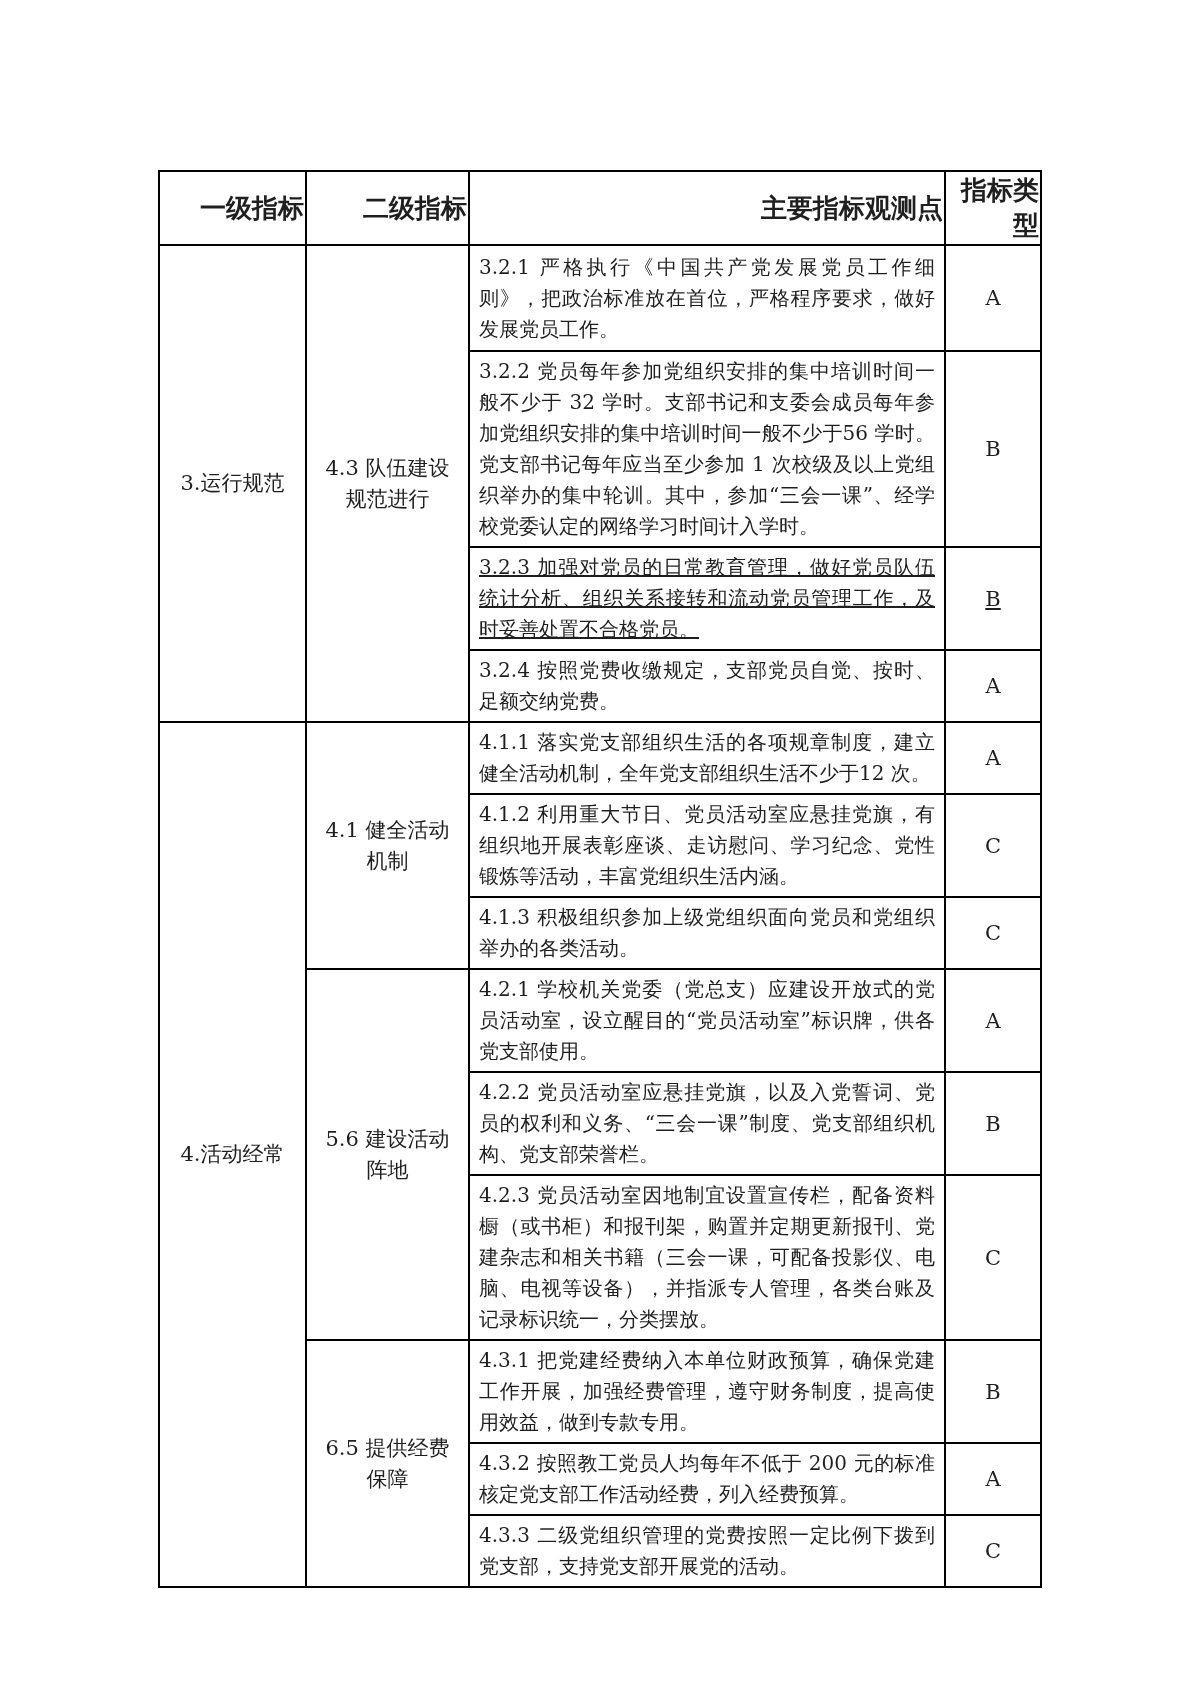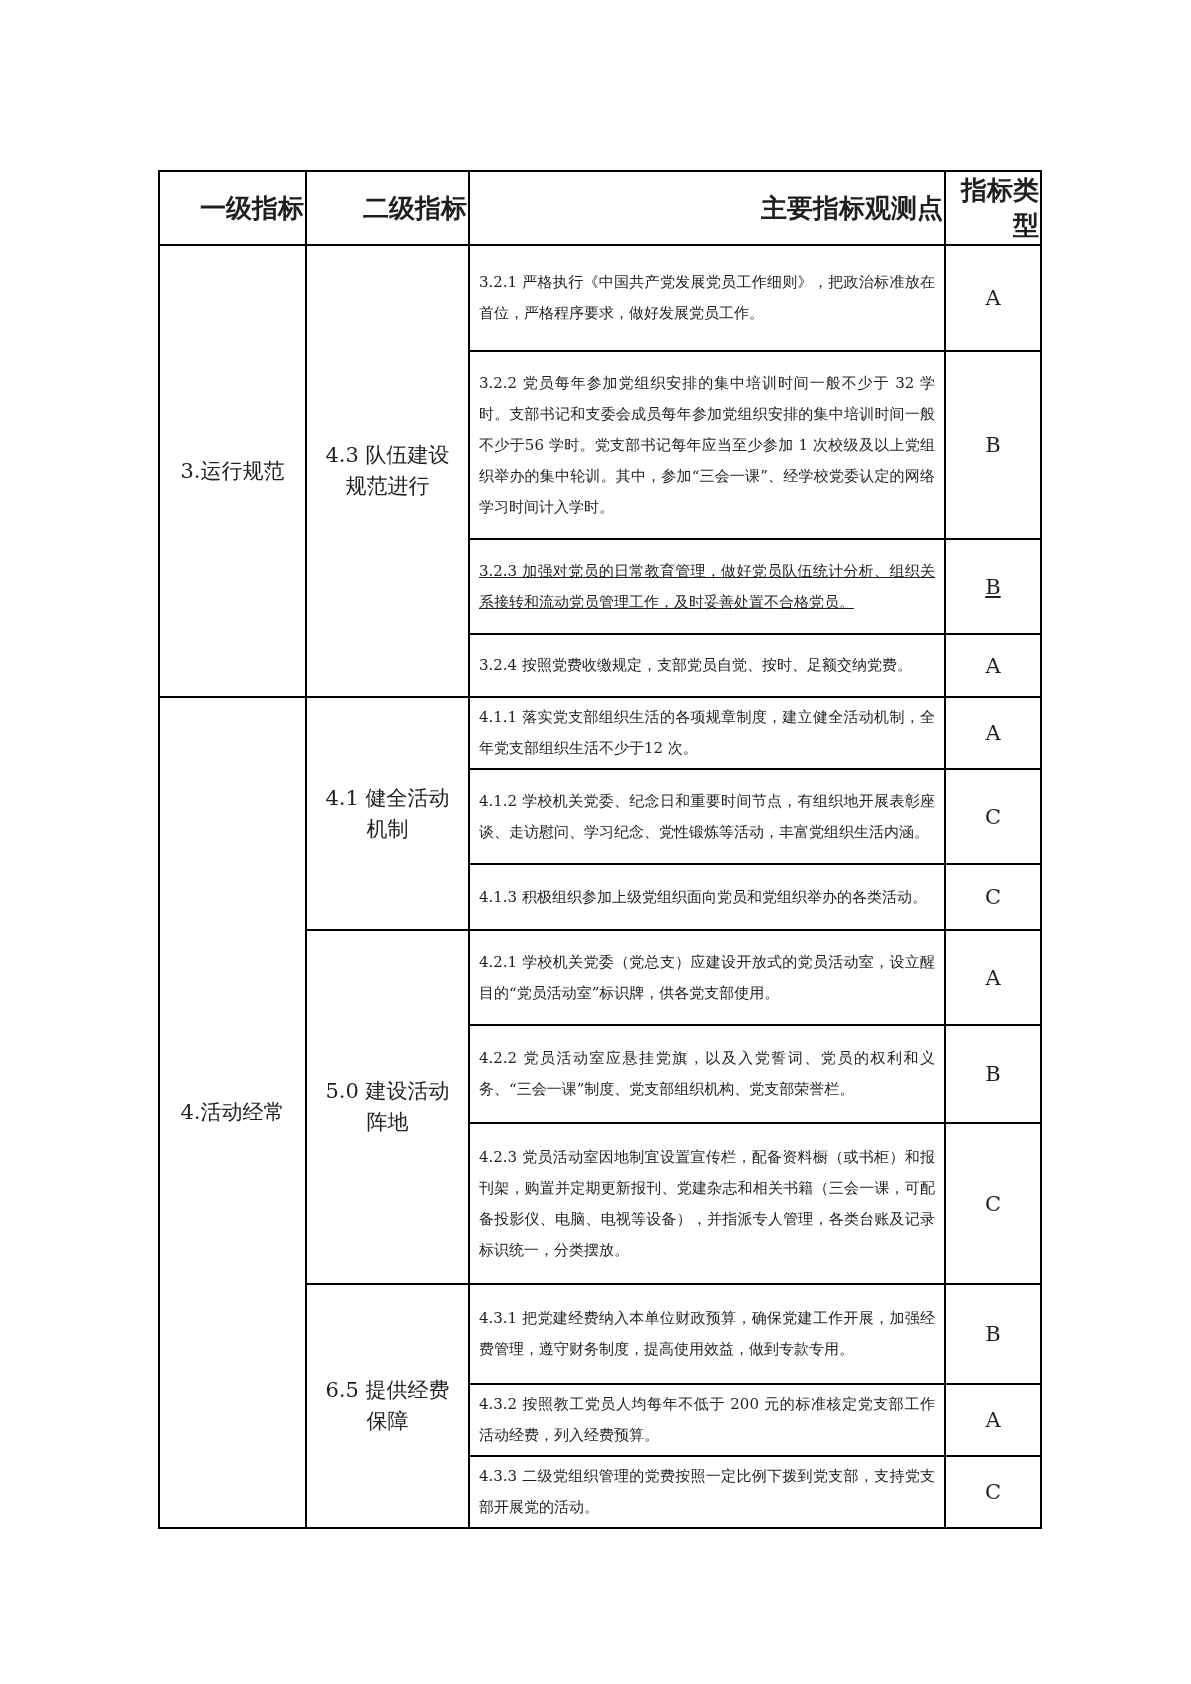--- a/index.html
+++ b/index.html
@@ -37,21 +37,21 @@
     vertical-align: middle;
   }
   td.c1, td.c2 {
     text-align: center;
     vertical-align: middle;
     font-size: 21px;
     line-height: 31px;
     padding: 2px;
   }
   td.c3 {
-    font-size: 15px;
+    font-size: 20px;
     line-height: 31px;
     padding: 4px 9px;
     text-align: justify;
     vertical-align: middle;
   }
   td.c4 {
     text-align: center;
     vertical-align: middle;
     font-size: 21px;
   }
@@ -104,30 +104,30 @@
         <tr style="height: 67px;">
           <td rowspan="9" class="c1">4.活动经常</td>
           <td rowspan="3" class="c2">
             <span class="l2line">4.1 健全活动</span>
             <span class="l2line">机制</span>
           </td>
           <td class="c3">4.1.1 落实党支部组织生活的各项规章制度，建立健全活动机制，全年党支部组织生活不少于12 次。</td>
           <td class="c4">A</td>
         </tr>
         <tr style="height: 95px;">
-          <td class="c3">4.1.2 学校机关党委、纪念日和重要时间节点，有组织地开展表彰座谈、走访慰问、学习纪念、党性锻炼等活动，丰富党组织生活内涵。</td>
+          <td class="c3">4.1.2 利用重大节日、党员活动室应悬挂党旗，有组织地开展表彰座谈、走访慰问、学习纪念、党性锻炼等活动，丰富党组织生活内涵。</td>
           <td class="c4">C</td>
         </tr>
         <tr style="height: 66px;">
           <td class="c3">4.1.3 积极组织参加上级党组织面向党员和党组织举办的各类活动。</td>
           <td class="c4">C</td>
         </tr>
         <tr style="height: 95px;">
           <td rowspan="3" class="c2">
-            <span class="l2line">5.0 建设活动</span>
+            <span class="l2line">5.6 建设活动</span>
             <span class="l2line">阵地</span>
           </td>
           <td class="c3">4.2.1 学校机关党委（党总支）应建设开放式的党员活动室，设立醒目的“党员活动室”标识牌，供各党支部使用。</td>
           <td class="c4">A</td>
         </tr>
         <tr style="height: 98px;">
           <td class="c3">4.2.2 党员活动室应悬挂党旗，以及入党誓词、党员的权利和义务、“三会一课”制度、党支部组织机构、党支部荣誉栏。</td>
           <td class="c4">B</td>
         </tr>
         <tr style="height: 161px;">

